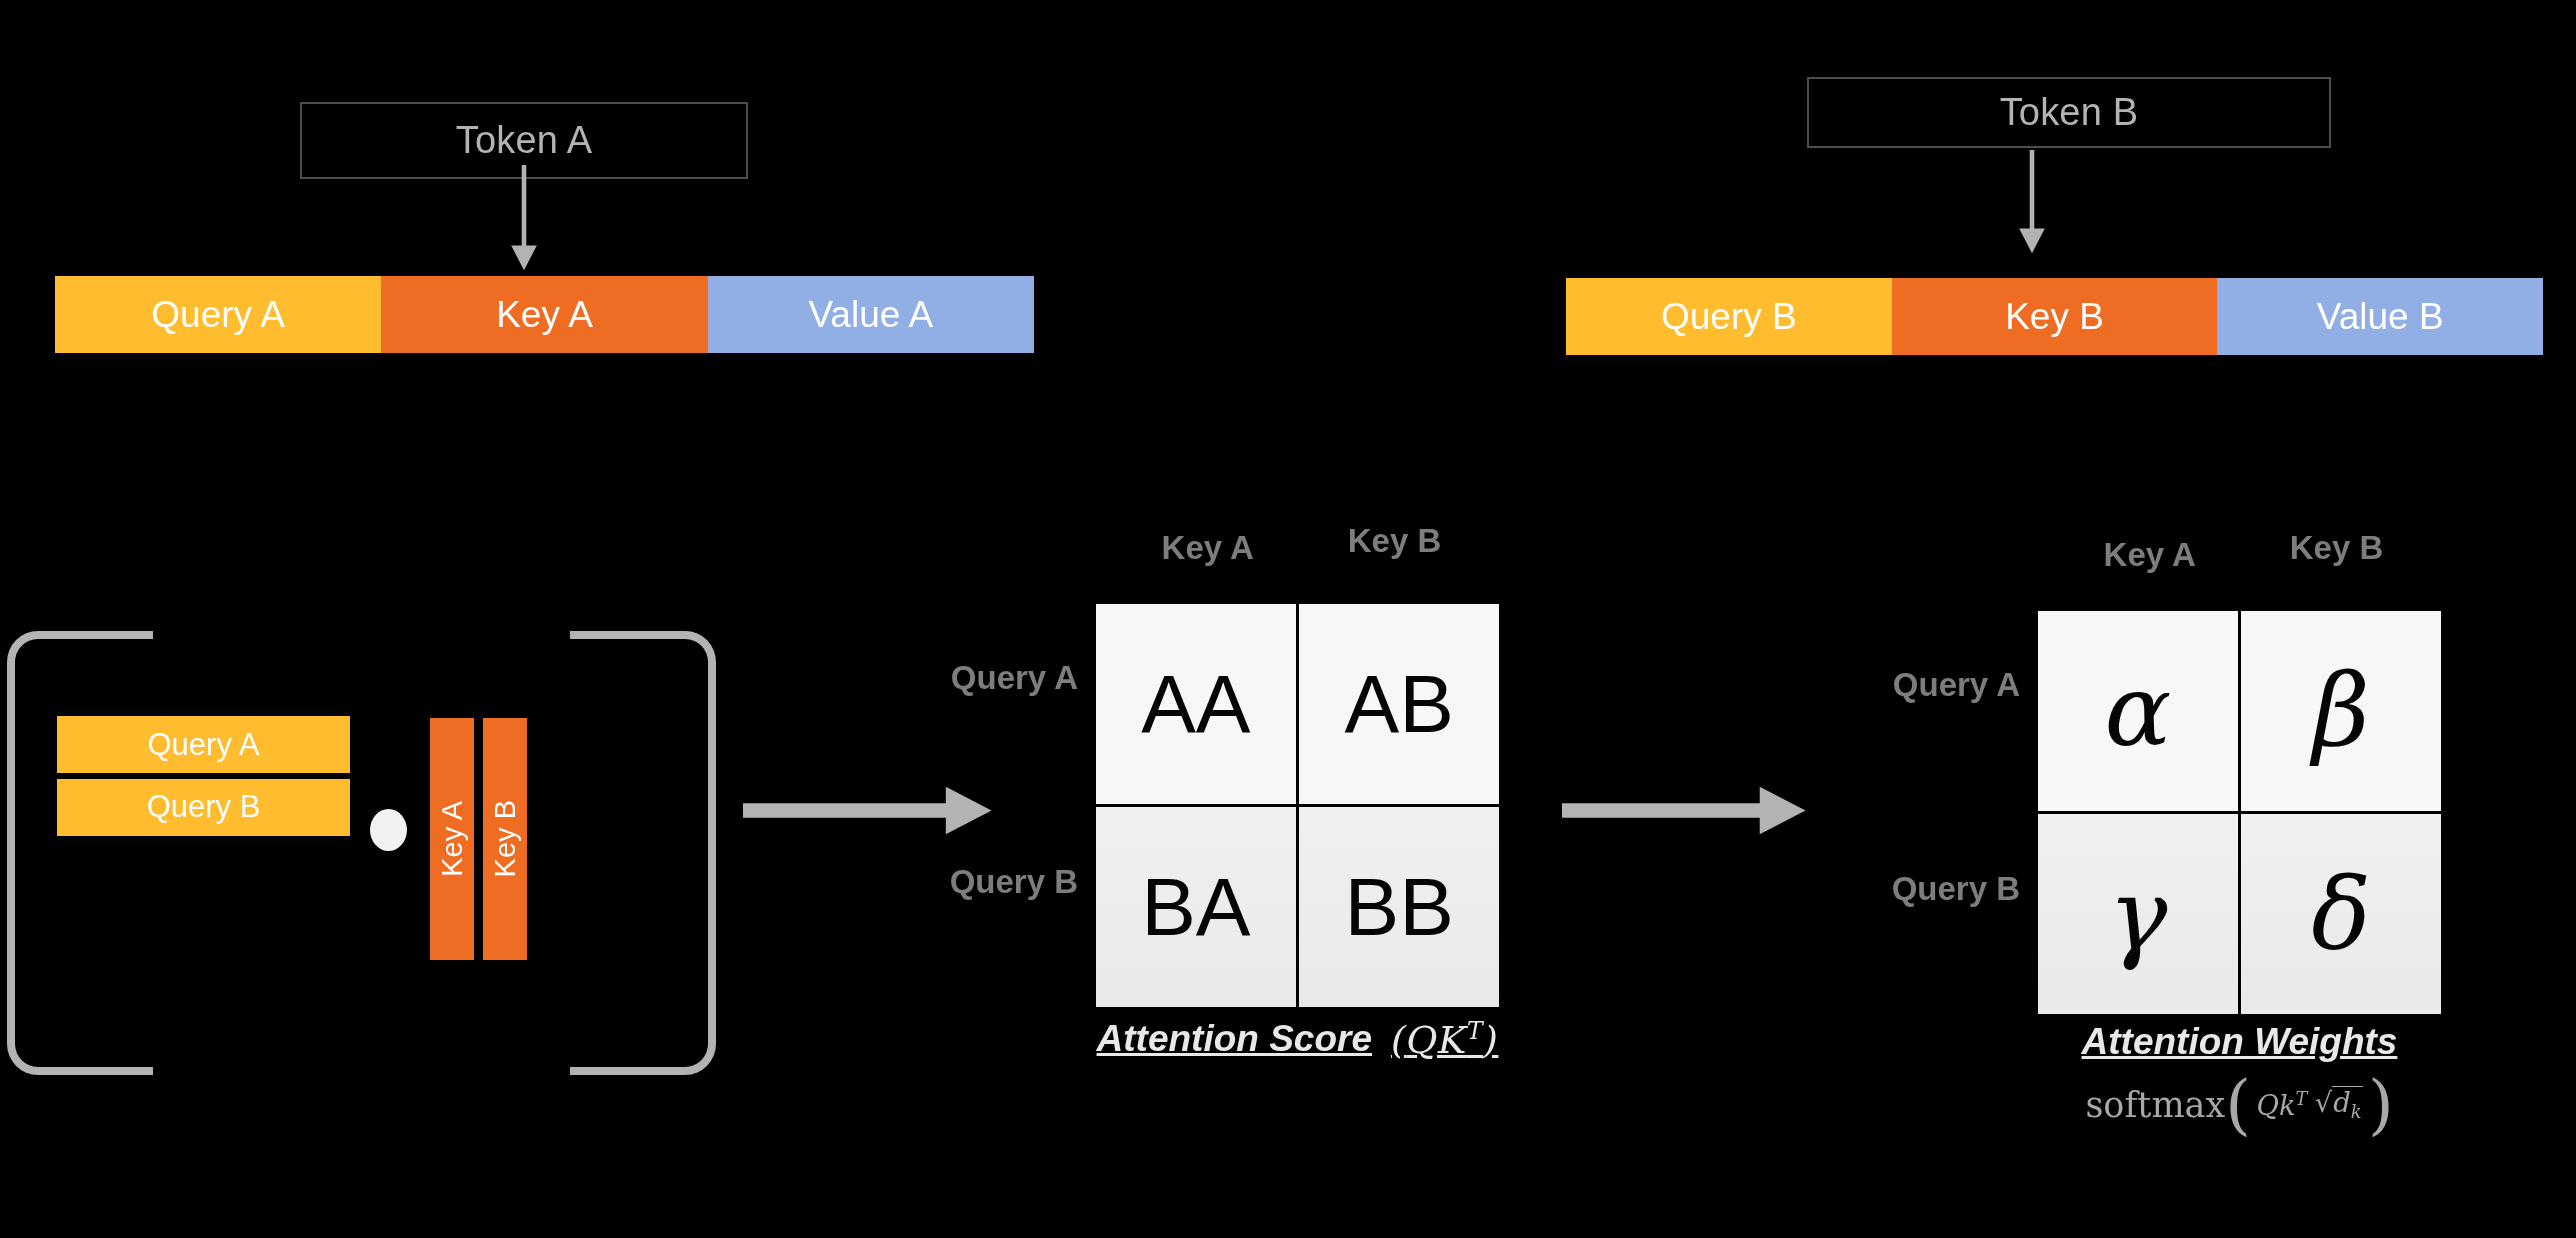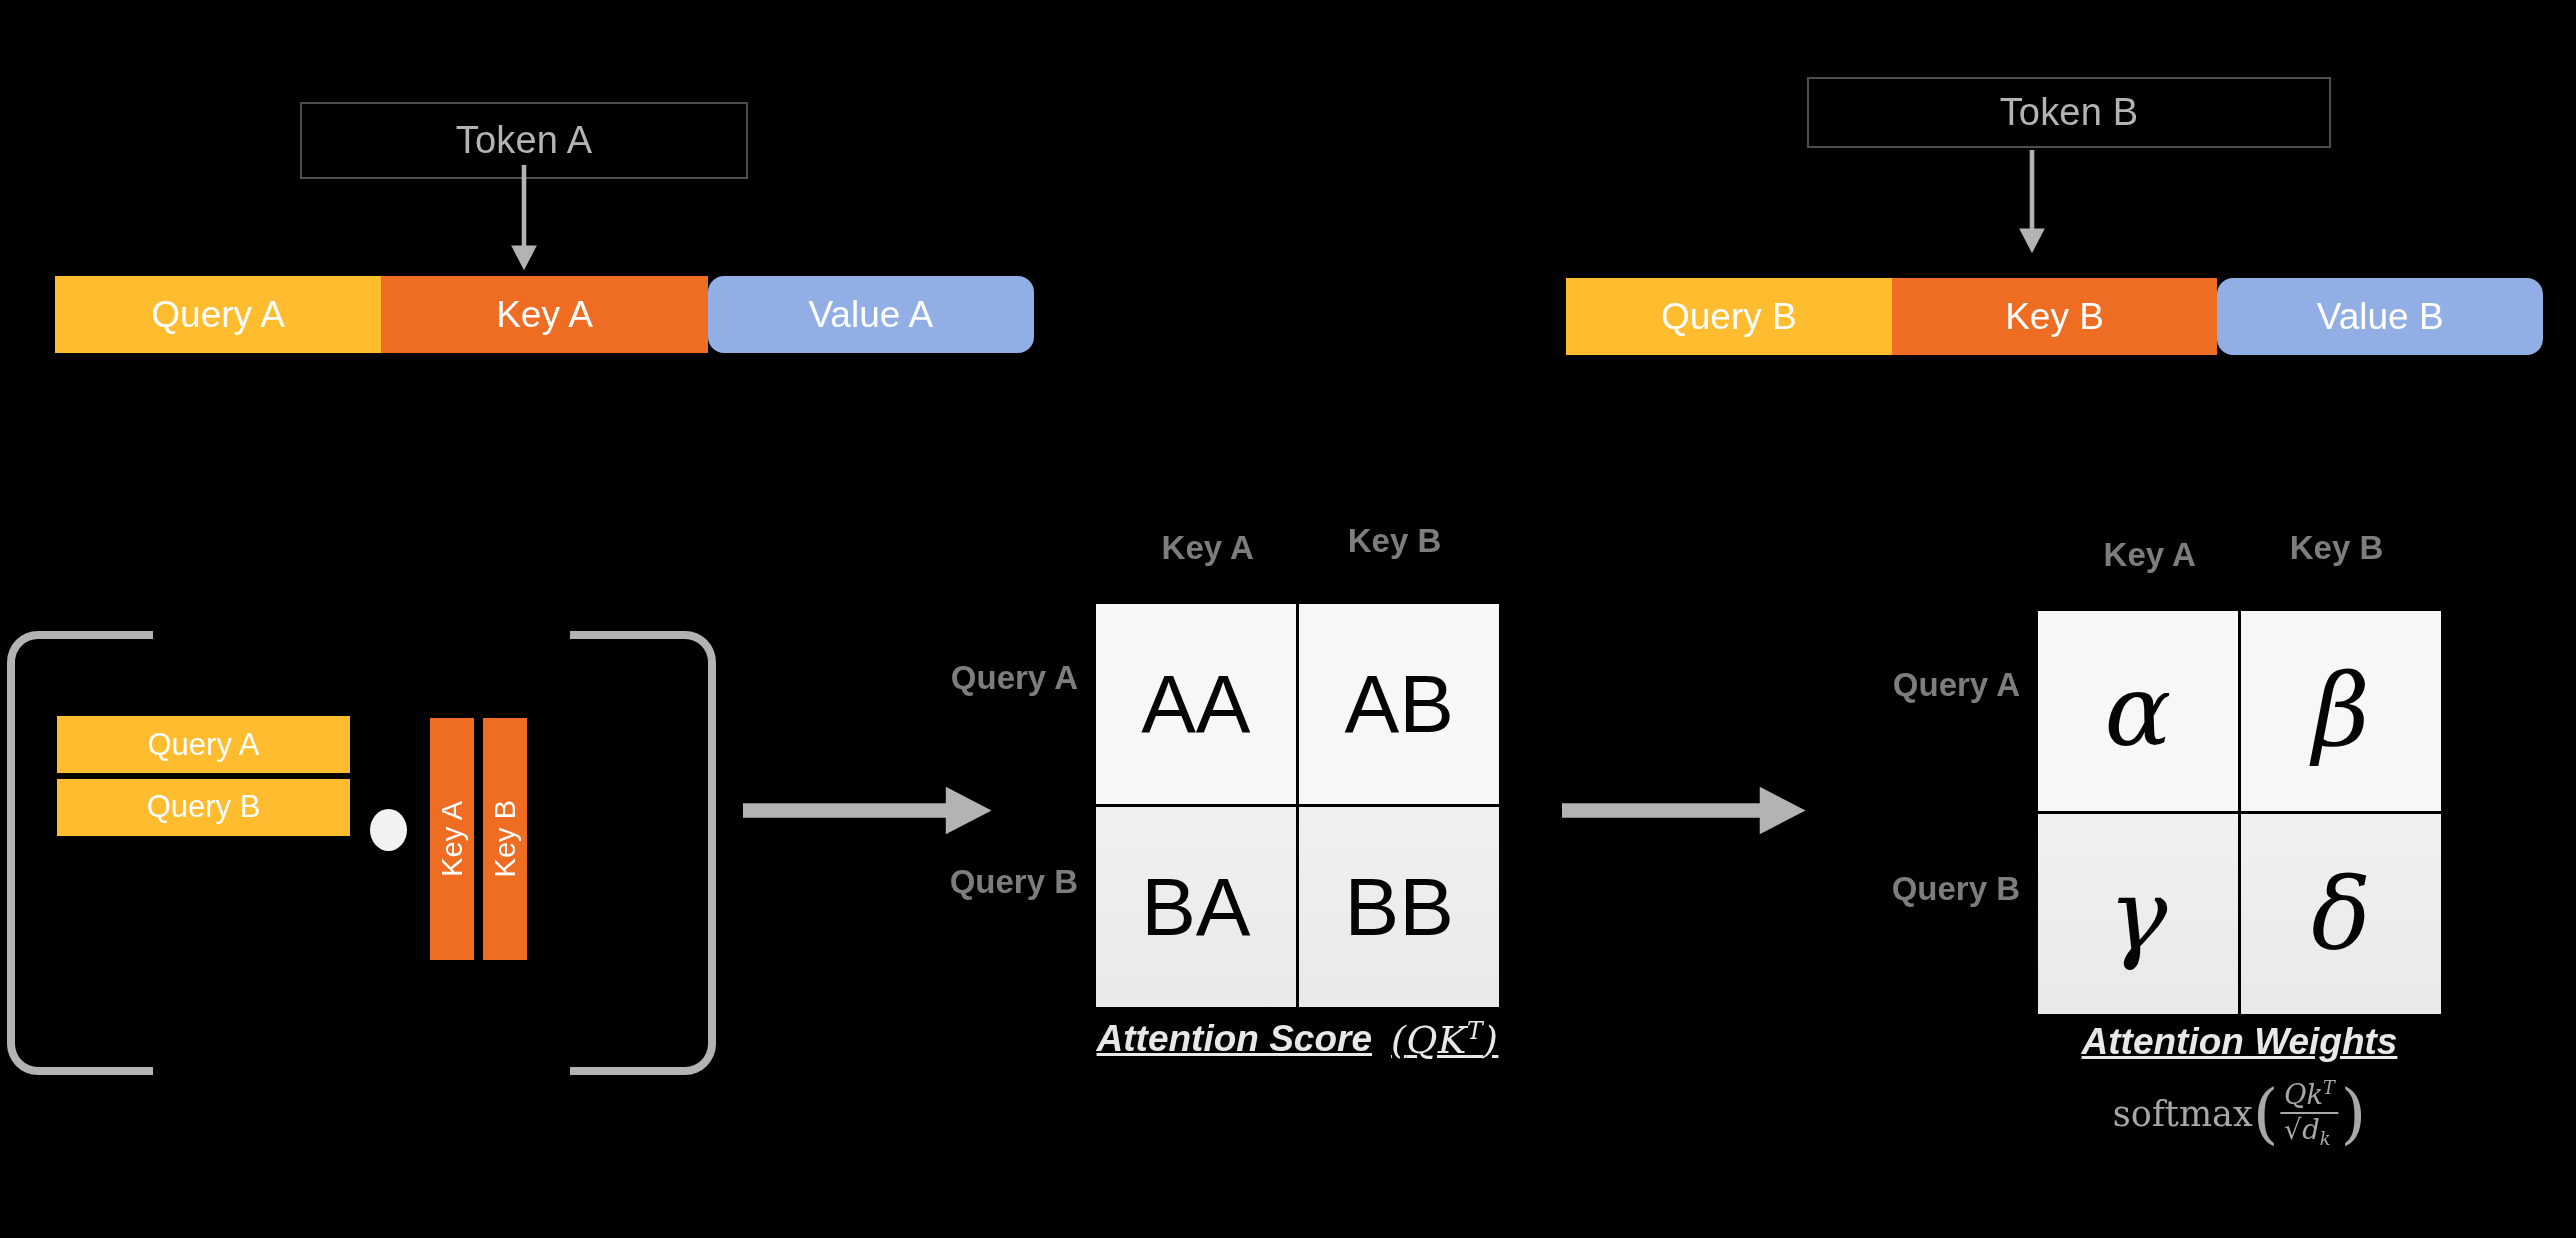--- a/index.html
+++ b/index.html
@@ -47,21 +47,21 @@
     flex: 1 1 0;
     display: flex;
     align-items: center;
     justify-content: center;
     color: #ffffff;
     font-size: 37px;
     box-sizing: border-box;
   }
   .seg-q { background: #ffbc2e; }
   .seg-k { background: #ef6c23; }
-  .seg-v { background: #91afe5; border-radius: 16px; }
+  .seg-v { background: #91afe5; }
 
   
   .matmul {
     position: absolute;
     left: 0px;
     top: 631px;
     width: 723px;
     height: 457px;
   }
   .bracket {
@@ -238,22 +238,21 @@
     display: flex;
     align-items: center;
   }
   .paren-big {
     font-size: 66px;
     line-height: 0.8;
     font-family: "DejaVu Serif", serif;
   }
   .frac {
     display: inline-flex;
-    flex-direction: column;
-    align-items: flex-start;
+    align-items: center;
     font-style: italic;
     font-size: 27.4px;
     line-height: 1.05;
     padding: 0 1.8px;
   }
   .frac .num { padding: 0 3.7px; }
   .frac .den { padding: 0 3.7px; }
   .frac .bar {
     width: 100%;
     height: 2.7px;

